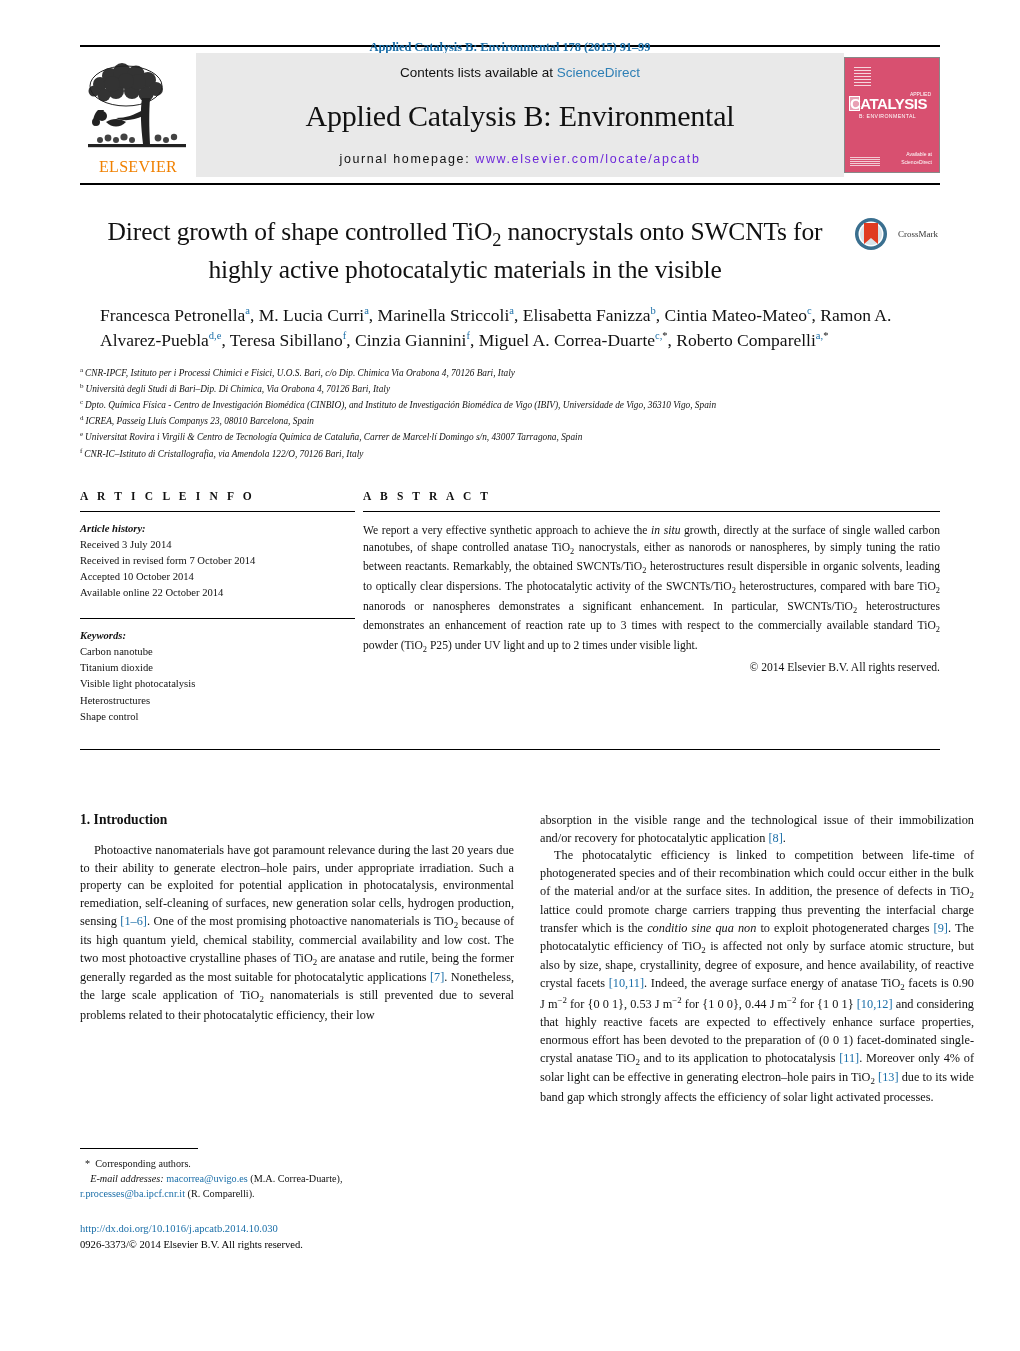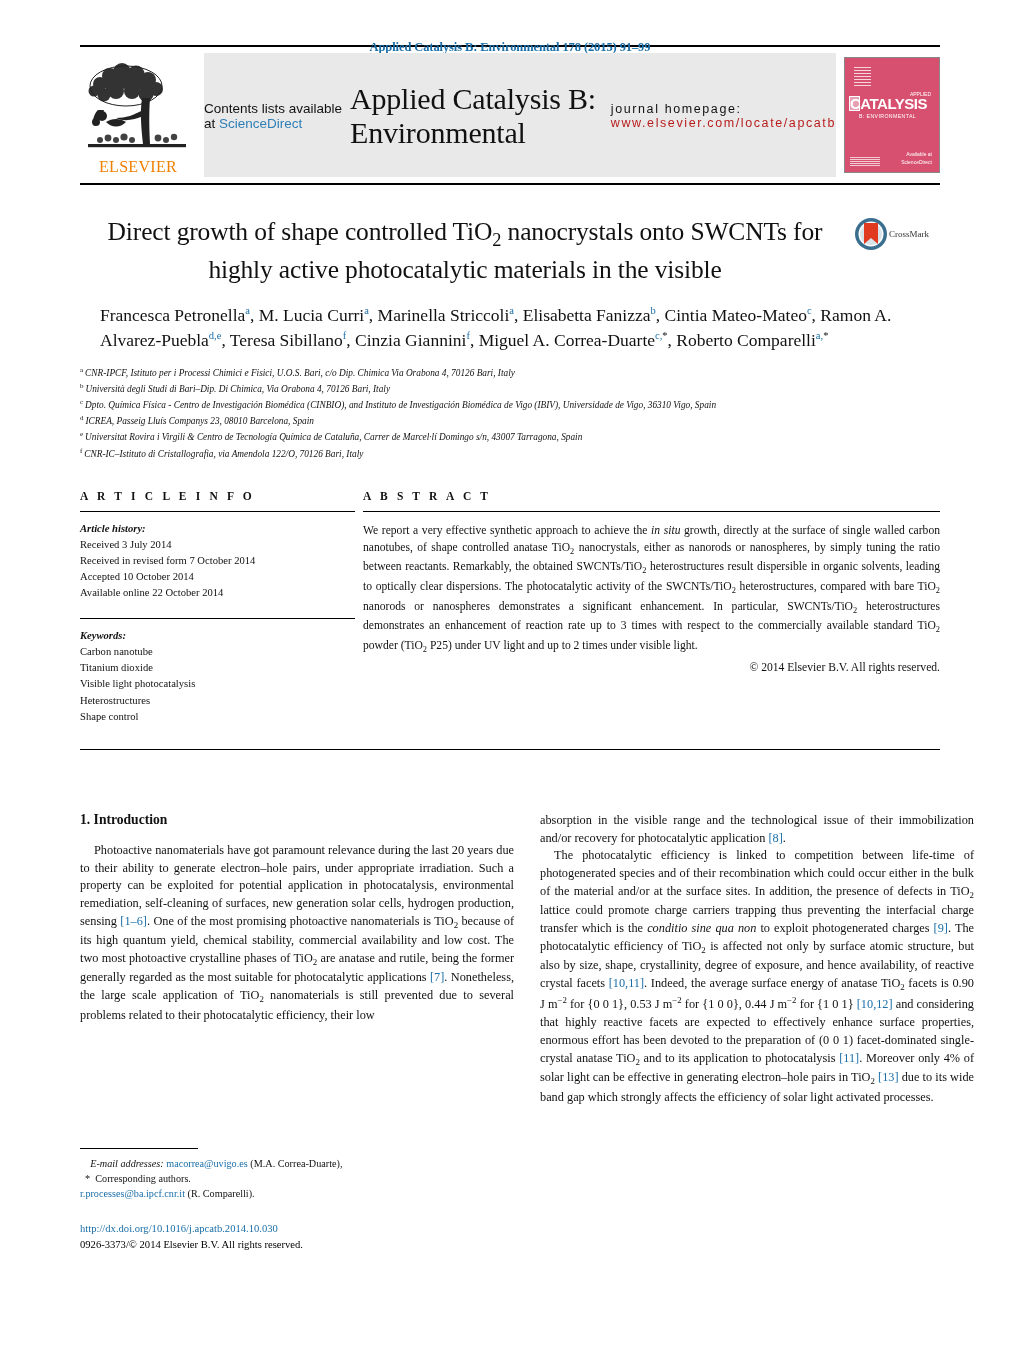--- a/index.html
+++ b/index.html
@@ -64,23 +64,23 @@
     color: #f08000;
     font-family: "Liberation Serif", serif;
     font-size: 16px;
     letter-spacing: 0.3px;
     line-height: 1;
     margin-top: 1px;
   }
   .center-banner {
     flex: 1 1 auto;
     background: #e9e9e9;
-    margin: 0 8px;
-    display: flex;
-    flex-direction: row;
+    margin: 0 0;
+    display: flex;
+    flex-direction: column;
     justify-content: space-between;
     align-items: center;
     padding: 12px 0 11px 0;
   }
   .contents-line {
     font-family: "Liberation Sans", sans-serif;
     font-size: 13.5px;
     color: #111;
   }
   .contents-line .sd {
@@ -91,21 +91,21 @@
     font-size: 30px;
     color: #111;
     letter-spacing: -0.2px;
   }
   .homepage-line {
     font-family: "Liberation Sans", sans-serif;
     font-size: 12.5px;
     letter-spacing: 1.6px;
     color: #111;
   }
-  .homepage-line .url { color: #b91c1c; }
+  .homepage-line .url { color: #6d28d9; }
   .cover-block {
     width: 96px;
     flex: 0 0 96px;
     display: flex;
     align-items: center;
     justify-content: center;
   }
   .cover {
     width: 105px;
     height: 116px;
@@ -172,21 +172,21 @@
     letter-spacing: -0.15px;
     text-align: center;
   }
   .crossmark {
     position: absolute;
     right: 0px;
     top: 2px;
     width: 86px;
     display: flex;
     align-items: center;
-    gap: 1px;
+    gap: 10px;
   }
   .cm-badge {
     width: 34px; height: 34px; position: relative;
   }
   .cm-label {
     font-family: "Liberation Serif", serif;
     font-size: 9px; color: #333;
   }
 
   
@@ -486,26 +486,26 @@
       </p>
       <p class="body">
         The photocatalytic efficiency is linked to competition between life-time of photogenerated species and of their recombination which could occur either in the bulk of the material and/or at the surface sites. In addition, the presence of defects in TiO<sub>2</sub> lattice could promote charge carriers trapping thus preventing the interfacial charge transfer which is the <i>conditio sine qua non</i> to exploit photogenerated charges <span class="ref">[9]</span>. The photocatalytic efficiency of TiO<sub>2</sub> is affected not only by surface atomic structure, but also by size, shape, crystallinity, degree of exposure, and hence availability, of reactive crystal facets <span class="ref">[10,11]</span>. Indeed, the average surface energy of anatase TiO<sub>2</sub> facets is 0.90 J m<sup class="inl">−2</sup> for {0 0 1}, 0.53 J m<sup class="inl">−2</sup> for {1 0 0}, 0.44 J m<sup class="inl">−2</sup> for {1 0 1} <span class="ref">[10,12]</span> and considering that highly reactive facets are expected to effectively enhance surface properties, enormous effort has been devoted to the preparation of (0 0 1) facet-dominated single-crystal anatase TiO<sub>2</sub> and to its application to photocatalysis <span class="ref">[11]</span>. Moreover only 4% of solar light can be effective in generating electron–hole pairs in TiO<sub>2</sub> <span class="ref">[13]</span> due to its wide band gap which strongly affects the efficiency of solar light activated processes.
       </p>
     </div>
   </div>
 
   <div class="footnote">
     <div class="fn-rule"></div>
     <div class="fn-text">
+      <div>&nbsp;&nbsp;*&nbsp; <span>Corresponding authors.</span></div>
       <div>
         &nbsp;&nbsp;&nbsp;&nbsp;<span class="em">E-mail addresses:</span>
         <span class="mail">macorrea@uvigo.es</span>
         <span>(M.A. Correa-Duarte),</span>
       </div>
-      <div>&nbsp;&nbsp;*&nbsp; <span>Corresponding authors.</span></div>
       <div>
         <span class="mail">r.processes@ba.ipcf.cnr.it</span>
         <span>(R. Comparelli).</span>
       </div>
     </div>
     <div class="doi-block">
       <div class="doi">http://dx.doi.org/10.1016/j.apcatb.2014.10.030</div>
       <div>0926-3373/© 2014 Elsevier B.V. All rights reserved.</div>
     </div>
   </div>

